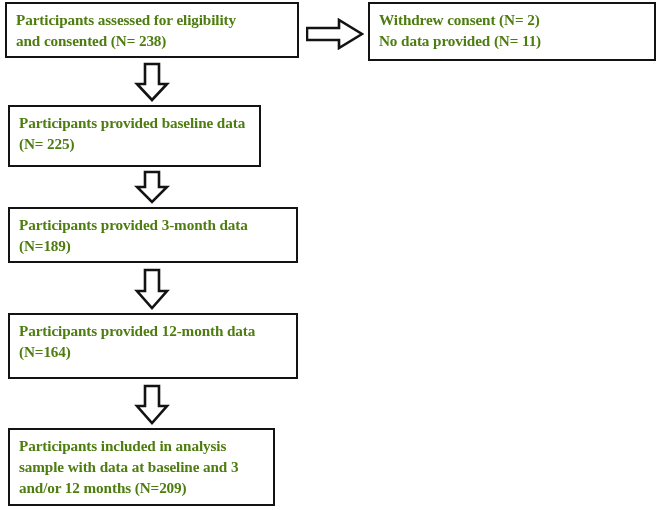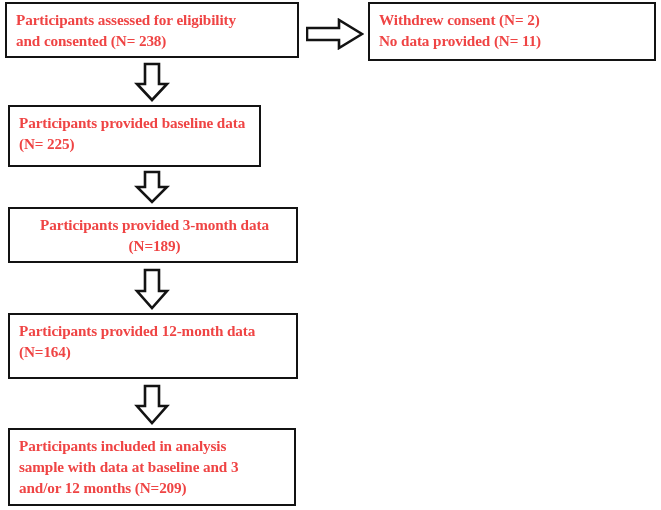--- a/index.html
+++ b/index.html
@@ -36,30 +36,30 @@
   .node-text {
     position: absolute;
     left: 9px;
     top: 6px;
     right: 6px;
     font-size: 15.2px;
     font-weight: bold;
     line-height: 1.38;
     letter-spacing: -0.1px;
     white-space: pre-line;
-    color: #ef4444;
+    color: #4d7c0f;
   }
 
   
   #box-eligibility   { left: 5px;   top: 2px;   width: 294px; height: 56px; }
   #box-exclusions    { left: 368px; top: 2px;   width: 288px; height: 59px; }
   #box-baseline      { left: 8px;   top: 105px; width: 253px; height: 62px; }
-  #box-3month        { left: 8px;   top: 207px; width: 290px; height: 56px; text-align: center; }
+  #box-3month        { left: 8px;   top: 207px; width: 290px; height: 56px; }
   #box-12month       { left: 8px;   top: 313px; width: 290px; height: 66px; }
-  #box-analysis      { left: 8px;   top: 428px; width: 288px; height: 78px; }
+  #box-analysis      { left: 8px;   top: 428px; width: 267px; height: 78px; }
 
   
   .arrow {
     position: absolute;
   }
   .arrow svg { display: block; }
 
   #arrow-to-exclusions { left: 306px; top: 18px;  width: 58px;  height: 32px; }
   #arrow-to-baseline   { left: 134px; top: 62px;  width: 36px;  height: 40px; }
   #arrow-to-3month     { left: 134px; top: 170px; width: 36px;  height: 34px; }

